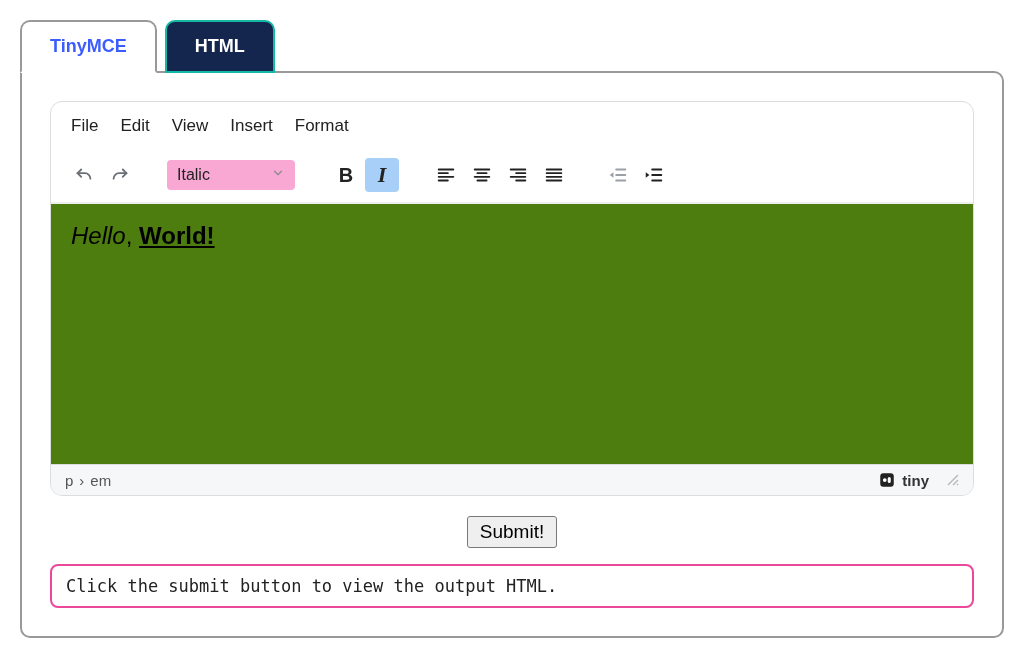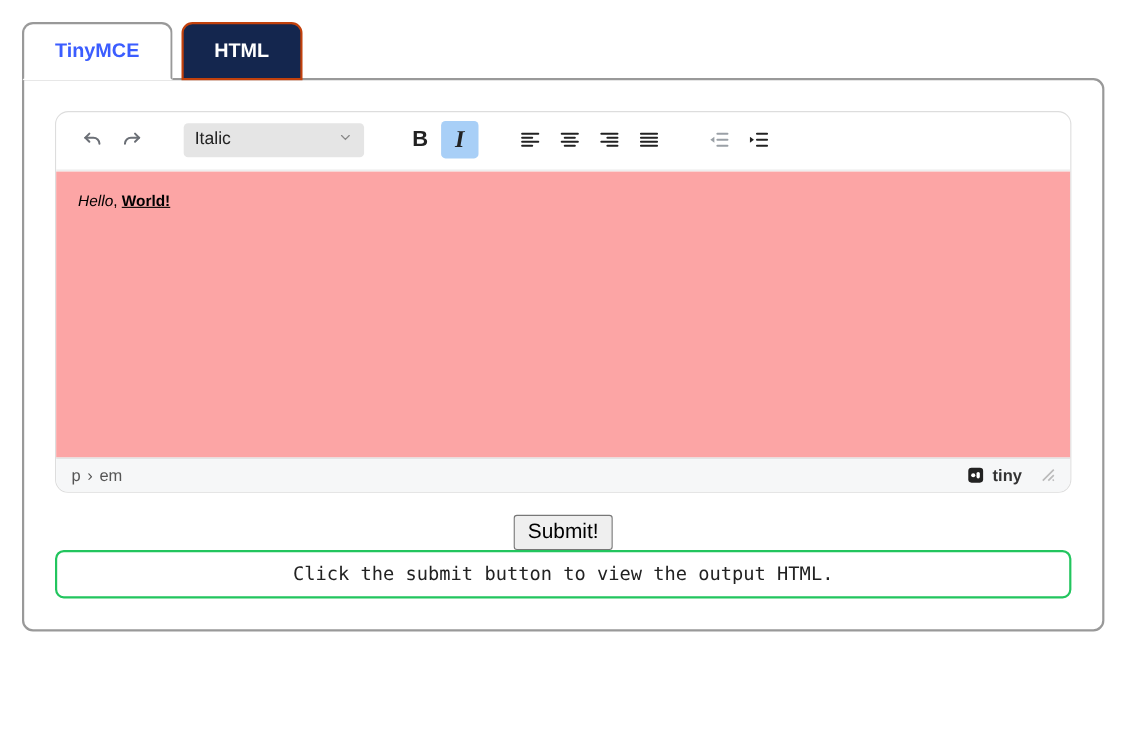--- a/index.html
+++ b/index.html
@@ -1,63 +1,70 @@
 <!DOCTYPE html>
 <html><head>
   <meta charset="utf-8">
   <style>
     * { box-sizing: border-box; margin: 0; padding: 0; }
     body { font-family: -apple-system, BlinkMacSystemFont, "Segoe UI", Helvetica, Arial, sans-serif; background: #fff; padding: 20px; width: 1024px; height: 663px; }
 
     .tabs { display: flex; gap: 8px; position: relative; z-index: 2; }
     .tab { padding: 14px 28px; font-size: 18px; font-weight: 700; border-radius: 10px 10px 0 0; cursor: pointer; }
     .tab-active { background: #fff; color: #3b5dff; border: 2px solid #999; border-bottom: 2px solid #fff; }
-    .tab-inactive { background: #14264e; color: #fff; border: 2px solid #c2410c; }
+    .tab-inactive { background: #14264e; color: #fff; border: 2px solid #14b8a6; }
 
     .panel { border: 2px solid #999; border-radius: 0 10px 10px 10px; margin-top: -2px; padding: 28px; position: relative; z-index: 1; }
 
     .editor { border: 1px solid #ddd; border-radius: 12px; overflow: hidden; }
 
     .menubar { display: flex; gap: 22px; padding: 14px 20px; font-size: 17px; color: #222; }
     .menubar span { cursor: pointer; }
 
     .toolbar { display: flex; align-items: center; padding: 8px 16px 10px; border-bottom: 2px solid #eee; gap: 8px; }
     .tb-group { display: flex; align-items: center; gap: 2px; margin-right: 22px; }
     .tb-btn { width: 34px; height: 34px; display: flex; align-items: center; justify-content: center; border-radius: 4px; cursor: pointer; color: #222; }
     .tb-btn.active { background: #a8cff7; }
     .tb-btn svg { width: 22px; height: 22px; }
 
-    .fontselect { display: flex; align-items: center; justify-content: space-between; background: #e5e5e5; border-radius: 4px; padding: 6px 10px; width: 164px; font-size: 16px; color: #222; cursor: pointer; margin-right: 26px; }
+    .fontselect { display: flex; align-items: center; justify-content: space-between; background: #f9a8d4; border-radius: 4px; padding: 6px 10px; width: 128px; font-size: 16px; color: #222; cursor: pointer; margin-right: 26px; }
     .fontselect .chev { color: #888; }
 
-    .contentarea { padding: 18px 20px; min-height: 260px; font-size: 14px; color: #000; background: #fca5a5; cursor: text; }
+    .contentarea { padding: 18px 20px; min-height: 260px; font-size: 24px; color: #000; background: #4d7c0f; cursor: text; }
     .contentarea .hello { font-style: italic; }
     .contentarea .world { font-weight: 700; text-decoration: underline; }
 
     .statusbar { display: flex; align-items: center; justify-content: space-between; background: #f6f7f8; border-top: 1px solid #ddd; padding: 6px 14px; font-size: 15px; color: #555; }
     .path { display: flex; align-items: center; gap: 6px; }
     .brand { display: flex; align-items: flex-end; gap: 6px; font-weight: 700; color: #333; }
     .resize { color: #bbb; font-size: 14px; margin-left: 10px; }
 
     .submitrow { text-align: center; margin-top: 20px; }
     .submitbtn { font-size: 19px; padding: 4px 12px; background: #efefef; border: 1px solid #777; border-radius: 3px; cursor: pointer; font-family: inherit; }
 
-    .outputbox { margin-top: 0; border: 2px solid #22c55e; border-radius: 8px; padding: 10px 14px; font-family: "Menlo","Consolas",monospace; font-size: 17px; color: #222; text-align: center; }
+    .outputbox { margin-top: 16px; border: 2px solid #ec4899; border-radius: 8px; padding: 10px 14px; font-family: "Menlo","Consolas",monospace; font-size: 17px; color: #222; }
   </style>
 </head>
 <body>
 
 <div class="tabs">
   <div class="tab tab-active">TinyMCE</div>
   <div class="tab tab-inactive">HTML</div>
 </div>
 
 <div class="panel">
   <div class="editor">
 
+    <div class="menubar">
+      <span>File</span>
+      <span>Edit</span>
+      <span>View</span>
+      <span>Insert</span>
+      <span>Format</span>
+    </div>
 
     <div class="toolbar">
       <div class="tb-group">
         <div class="tb-btn">
           <svg viewBox="0 0 24 24">
               <path fill="none" stroke="#6b6f76" stroke-width="2" stroke-linecap="round" d="M9 14l-4-4 4-4"></path>
               <path fill="none" stroke="#6b6f76" stroke-width="2" stroke-linecap="round" d="M5 10h8a6 6 0 016 6"></path>
             </svg>
         </div>
         <div class="tb-btn">

